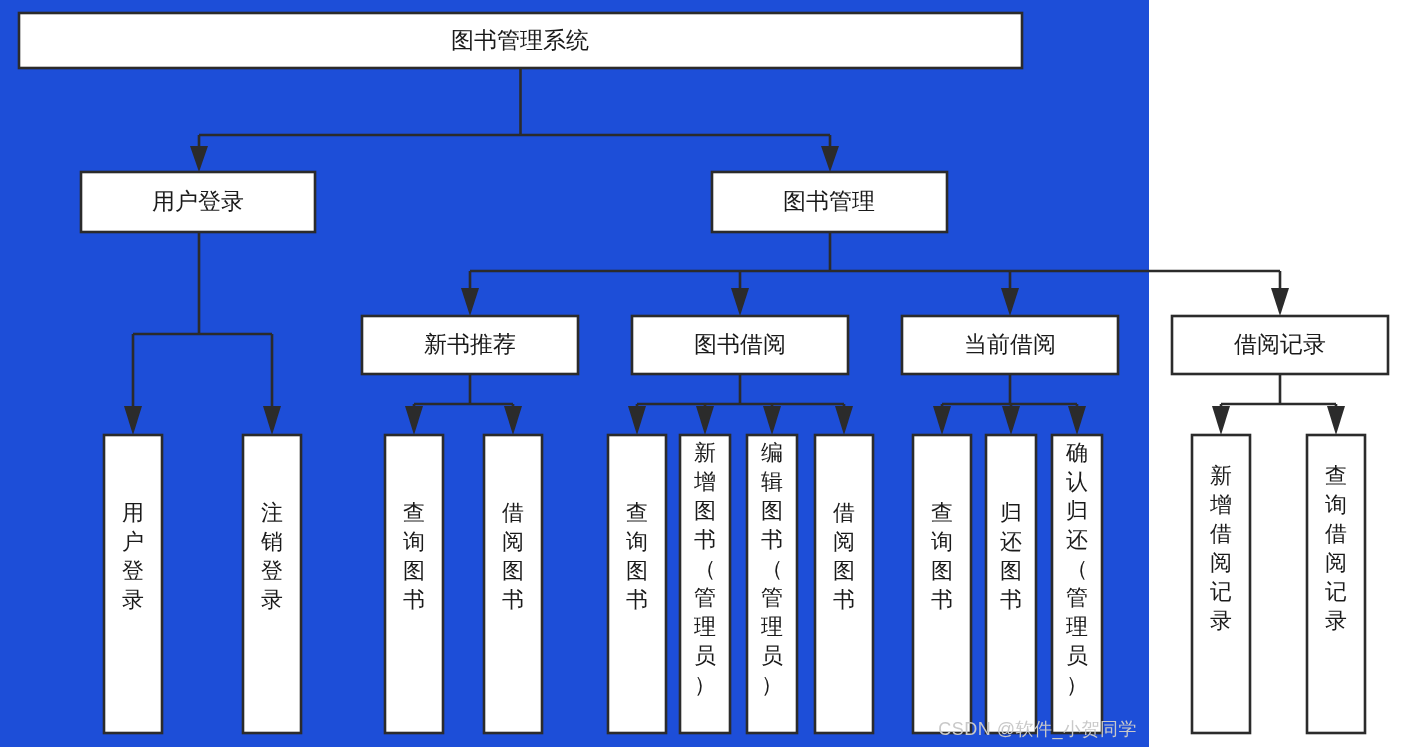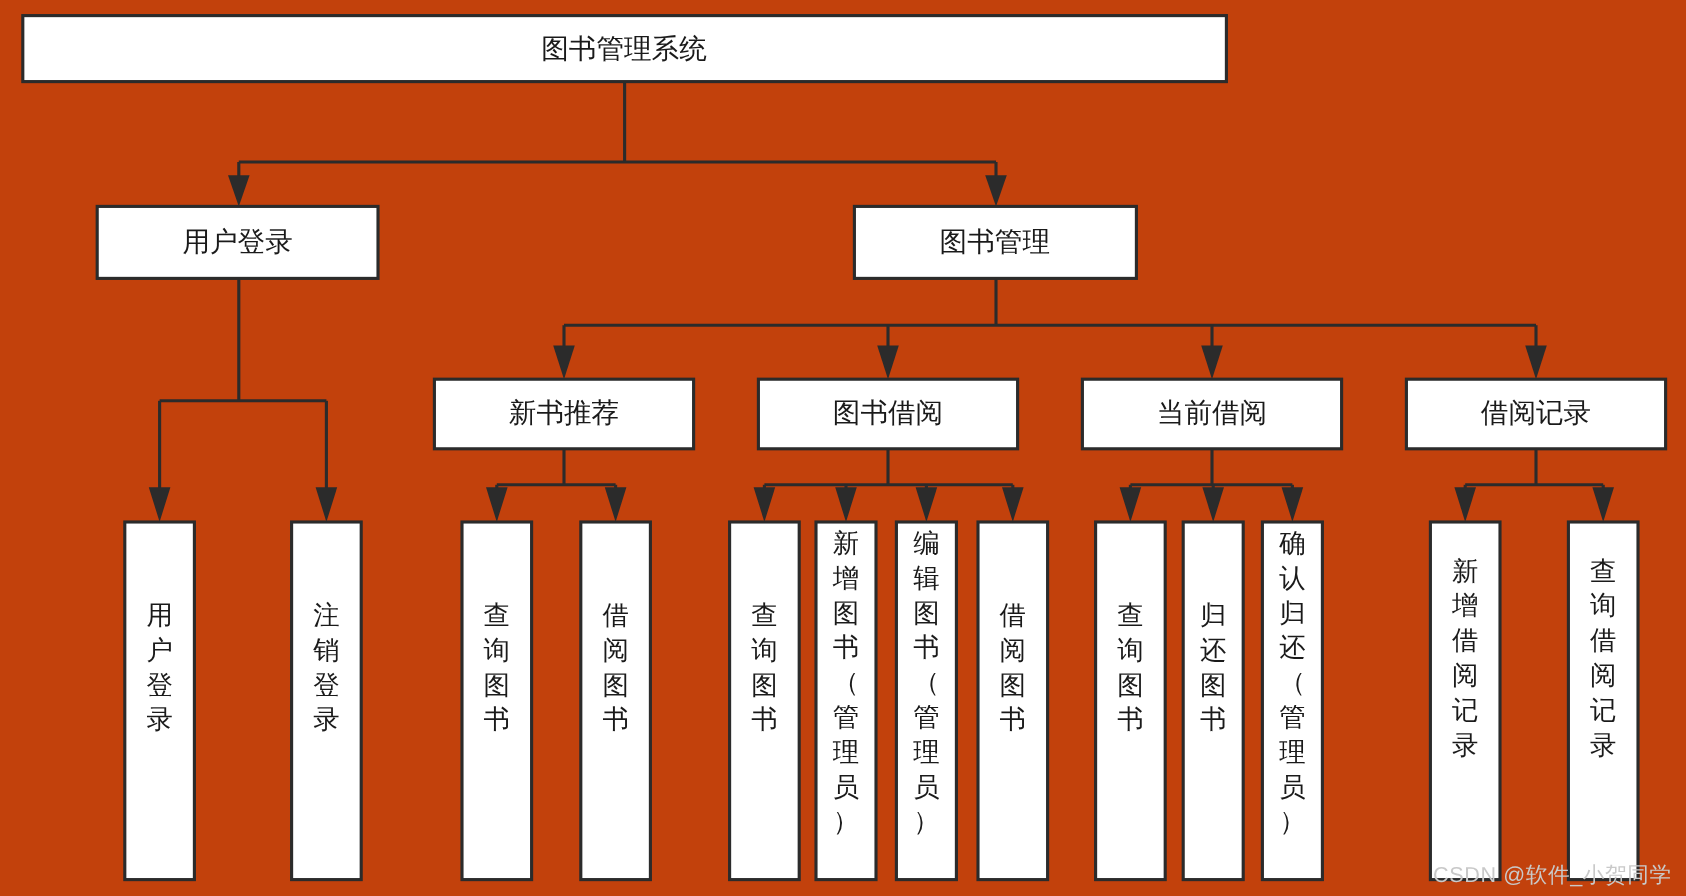--- a/index.html
+++ b/index.html
@@ -8,23 +8,23 @@
     background: #ffffff;
   }
   body {
     width: 1405px;
     height: 747px;
     font-family: "Liberation Sans", "DejaVu Sans", sans-serif;
     overflow: hidden;
   }
   #diagram-root {
     position: relative;
-    width: 1405px;
+    width: 1149px;
     height: 747px;
-    background: #c2410c;
+    background: #1d4ed8;
   }
   svg#tree-svg {
     position: absolute;
     left: 0;
     top: 0;
     width: 1405px;
     height: 747px;
   }
   .node-box {
     fill: #ffffff;

